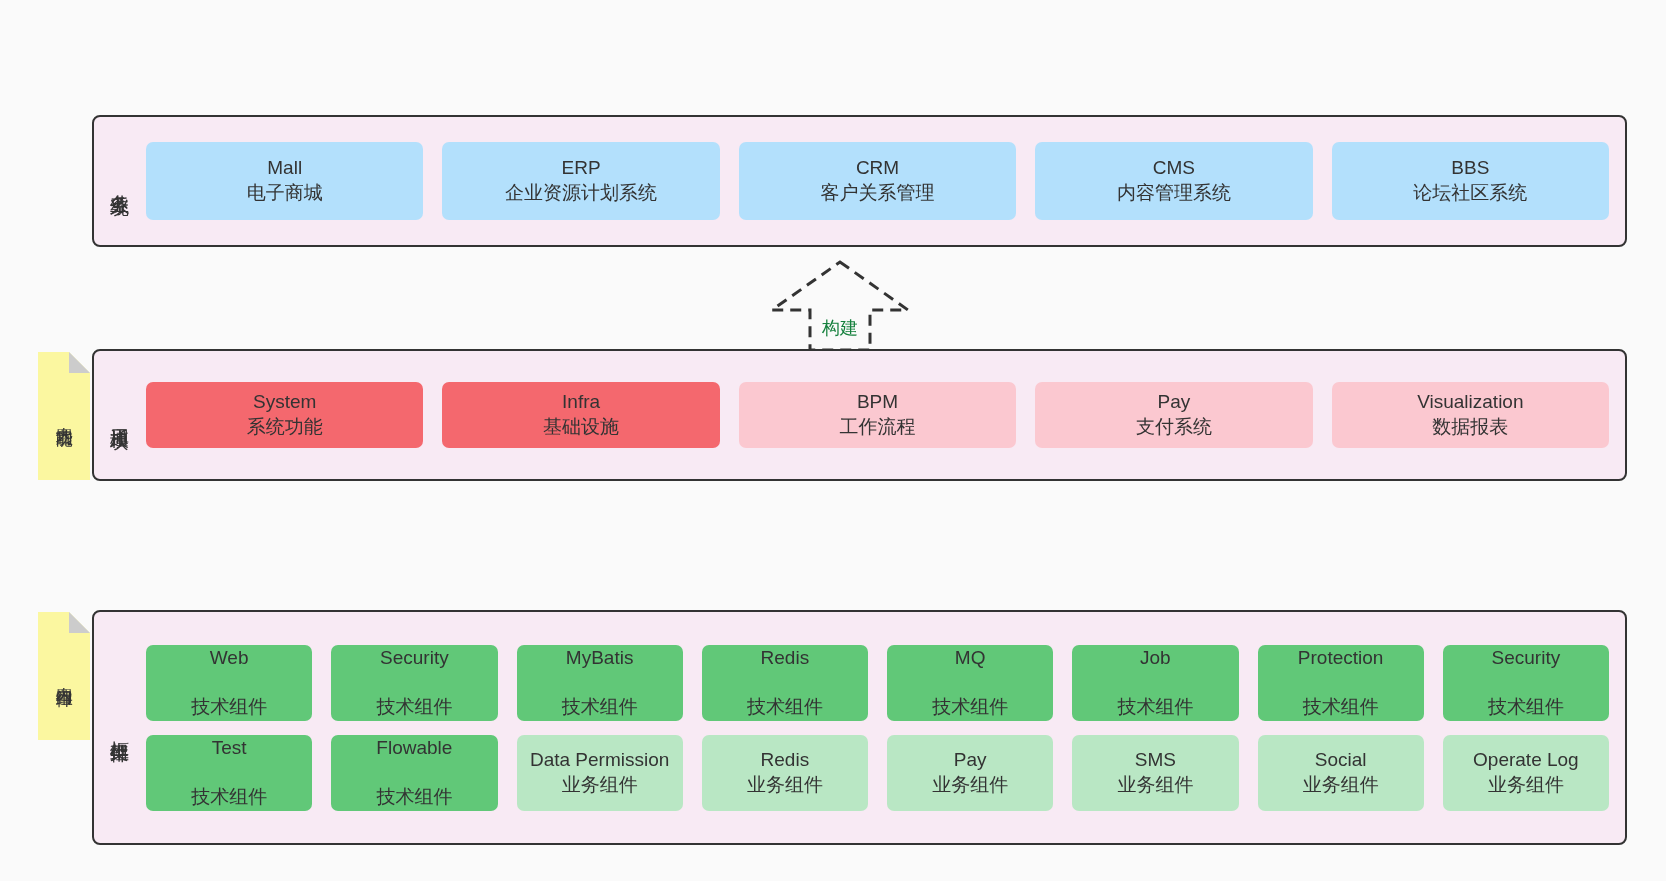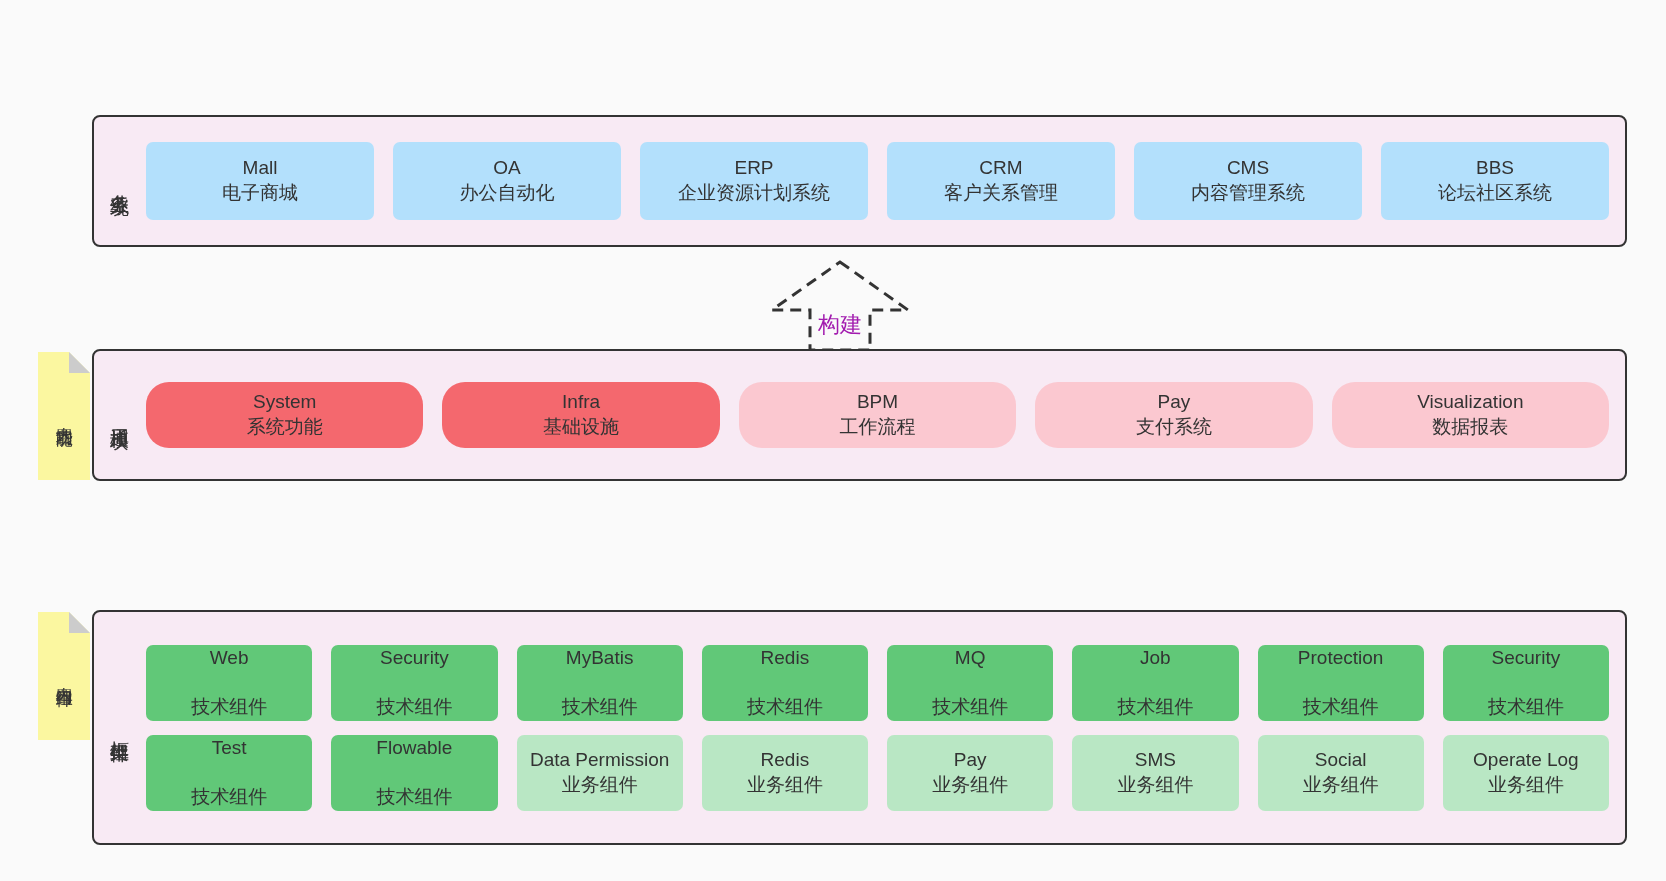--- a/index.html
+++ b/index.html
@@ -73,21 +73,21 @@
     line-height: 1.30;
     color: #333333;
     box-sizing: border-box;
     padding: 4px 6px;
     user-select: none;
   }
   .node .t1 { display: block; }
   .node .t2 { display: block; }
 
   .h-business  { height: 78px; }
-  .h-module    { height: 66px; border-radius: 23px; }
+  .h-module    { height: 66px; }
   .h-component { height: 76px; }
 
   .c-blue        { background: #b3e0fc; }
   .c-red         { background: #f4686e; }
   .c-pink        { background: #fbc8d0; }
   .c-green       { background: #61c878; gap: 24px; }
   .c-lightgreen  { background: #b9e7c4; }
 
   
   .connector {
@@ -99,22 +99,22 @@
     position: absolute;
     inset: 0;
     overflow: visible;
   }
   .connector-label {
     position: absolute;
     left: 0;
     right: 0;
     bottom: 14px;
     text-align: center;
-    font-size: 22px;
-    color: #a21caf;
+    font-size: 18px;
+    color: #15803d;
     white-space: nowrap;
     user-select: none;
   }
 
   
   .note {
     position: absolute;
     width: 52px;
     background: #fbf7a0;
     box-sizing: border-box;
@@ -159,24 +159,20 @@
   <div class="layer" style="left:92px; top:115px; width:1535px; height:132px;">
     <div class="layer-title">业务系统</div>
     <div class="layer-body">
       <div class="row">
 
         <div class="node h-business c-blue">
           <span class="t1">Mall</span>
           <span class="t2">电子商城</span>
         </div>
         <div class="node h-business c-blue">
-          <span class="t1">OA</span>
-          <span class="t2">办公自动化</span>
-        </div>
-        <div class="node h-business c-blue">
           <span class="t1">ERP</span>
           <span class="t2">企业资源计划系统</span>
         </div>
         <div class="node h-business c-blue">
           <span class="t1">CRM</span>
           <span class="t2">客户关系管理</span>
         </div>
         <div class="node h-business c-blue">
           <span class="t1">CMS</span>
           <span class="t2">内容管理系统</span>

